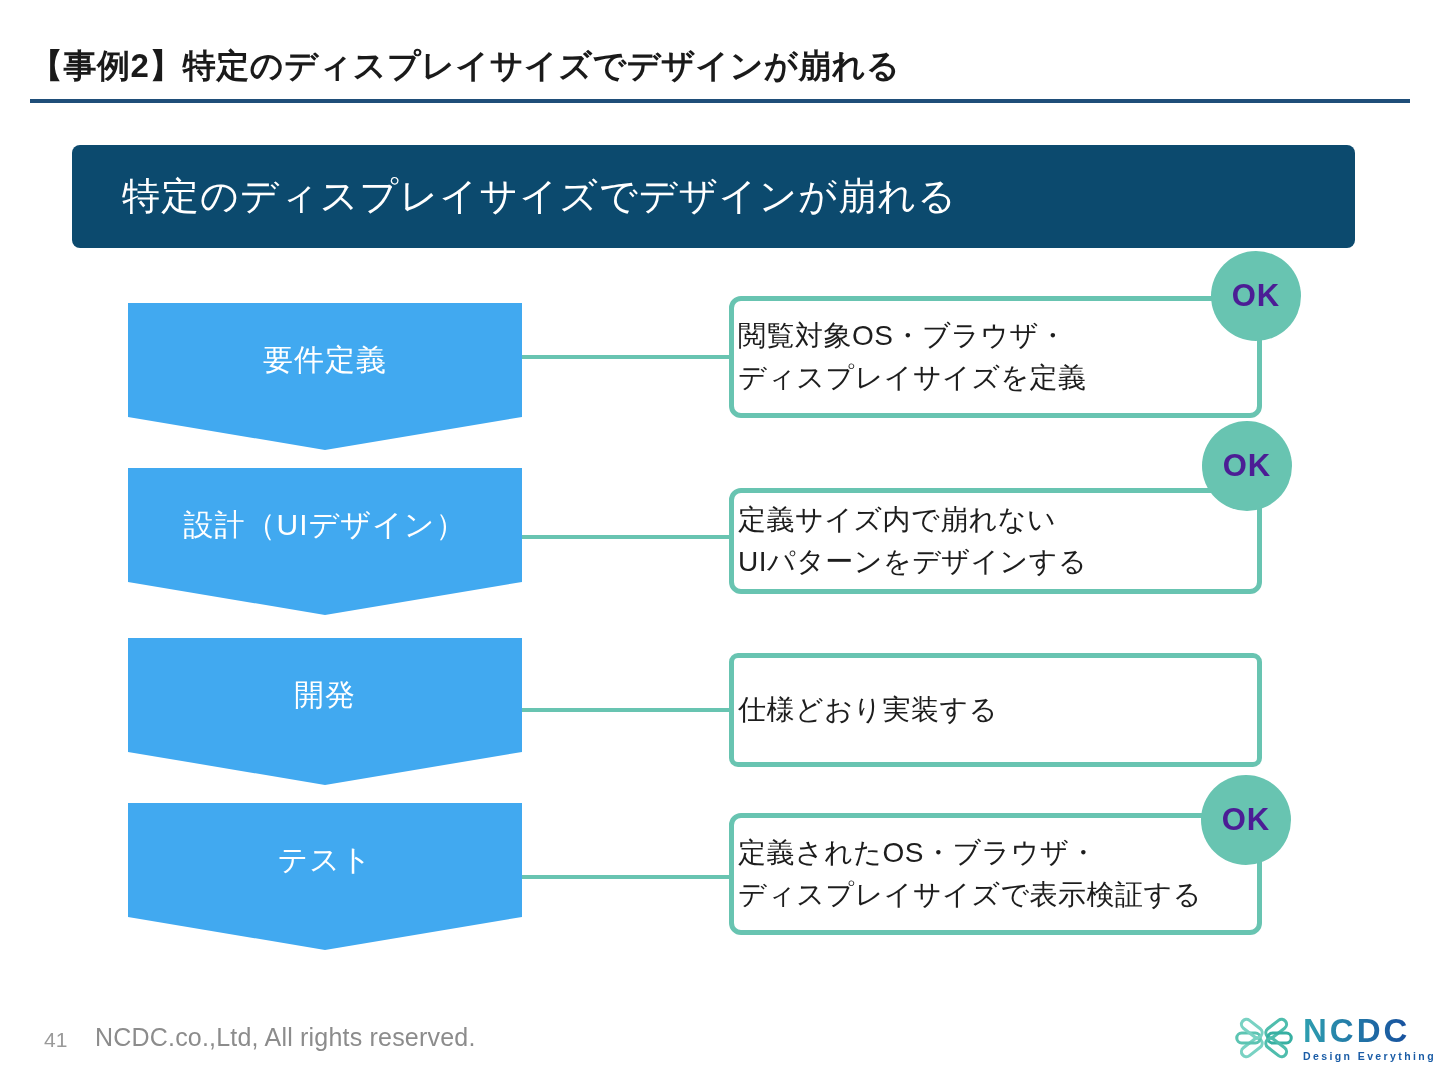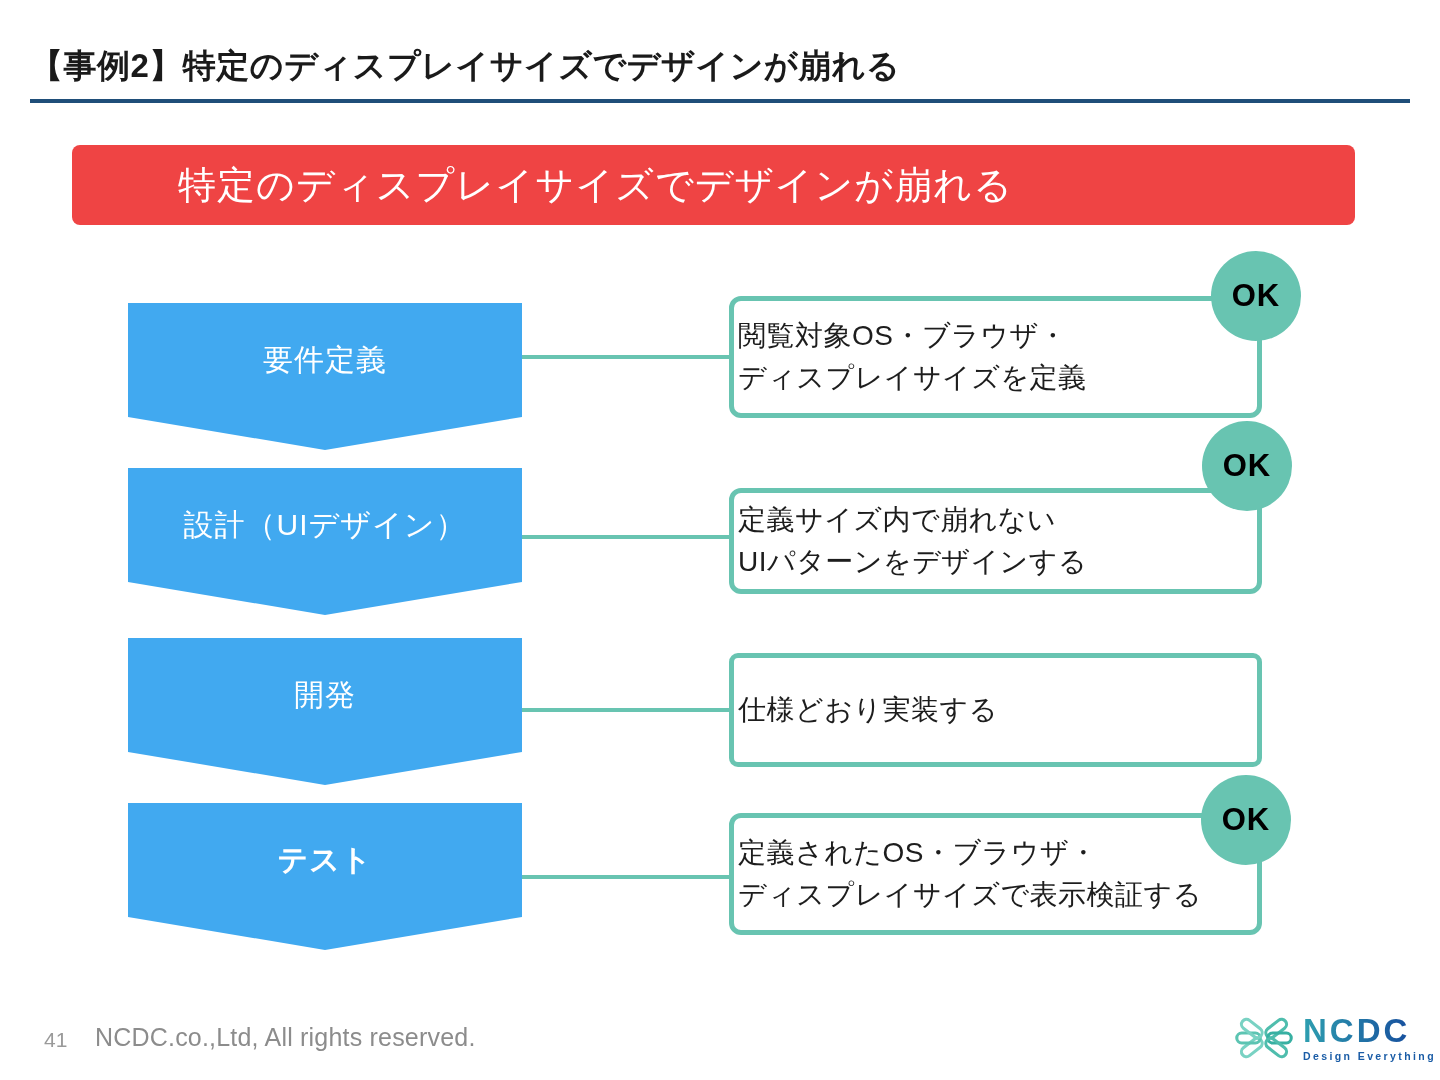--- a/index.html
+++ b/index.html
@@ -16,40 +16,40 @@
     font-size:33px;font-weight:700;color:#1a1a1a;letter-spacing:0.5px;
     white-space:nowrap;
   }
   .title-underline{
     position:absolute;left:30px;top:99px;width:1380px;height:4px;
     background:#1F4E79;
   }
 
   
   .banner{
-    position:absolute;left:72px;top:145px;width:1283px;height:80px;
-    background:#ef4444;border-radius:8px;
+    position:absolute;left:72px;top:145px;width:1283px;height:103px;
+    background:#0c4a6e;border-radius:8px;
     display:flex;align-items:center;
-    box-sizing:border-box;padding-left:106px;
+    box-sizing:border-box;padding-left:50px;
   }
   .banner-text{color:#ffffff;font-size:38px;letter-spacing:1px;white-space:nowrap;}
 
   
   .chevron{
     position:absolute;left:128px;width:394px;height:147px;
     background:#41A9F0;
     clip-path:polygon(0 0,100% 0,100% 77.5%,50% 100%,0 77.5%);
     display:flex;align-items:center;justify-content:center;
     box-sizing:border-box;padding-bottom:33px;
   }
   .chevron-label{color:#ffffff;font-size:30px;letter-spacing:1px;white-space:nowrap;}
   .chev-1{top:303px;}
   .chev-2{top:468px;}
   .chev-3{top:638px;}
-  .chev-4{top:803px;font-weight:bold;}
+  .chev-4{top:803px;}
 
   
   .connector{
     position:absolute;left:522px;width:212px;height:4px;background:#68C4B1;
   }
   .conn-1{top:355px;}
   .conn-2{top:535px;}
   .conn-3{top:708px;}
   .conn-4{top:875px;}
 
@@ -66,21 +66,21 @@
     white-space:pre-line;letter-spacing:0.5px;
   }
   .desc-1{top:296px;height:122px;}
   .desc-2{top:488px;height:106px;}
   .desc-3{top:653px;height:114px;border-radius:9px;}
   .desc-4{top:813px;height:122px;}
 
   
   .ok-badge{
     position:absolute;width:90px;height:90px;border-radius:50%;
-    background:#68C4B1;color:#000000;
+    background:#68C4B1;color:#4c1d95;
     display:flex;align-items:center;justify-content:center;
     font-size:31px;font-weight:700;letter-spacing:1px;z-index:5;
   }
   .ok-1{left:1211px;top:251px;}
   .ok-2{left:1202px;top:421px;}
   .ok-4{left:1201px;top:775px;}
 
   
   .page-number{
     position:absolute;left:44px;top:1028px;font-size:21px;color:#9a9a9a;

